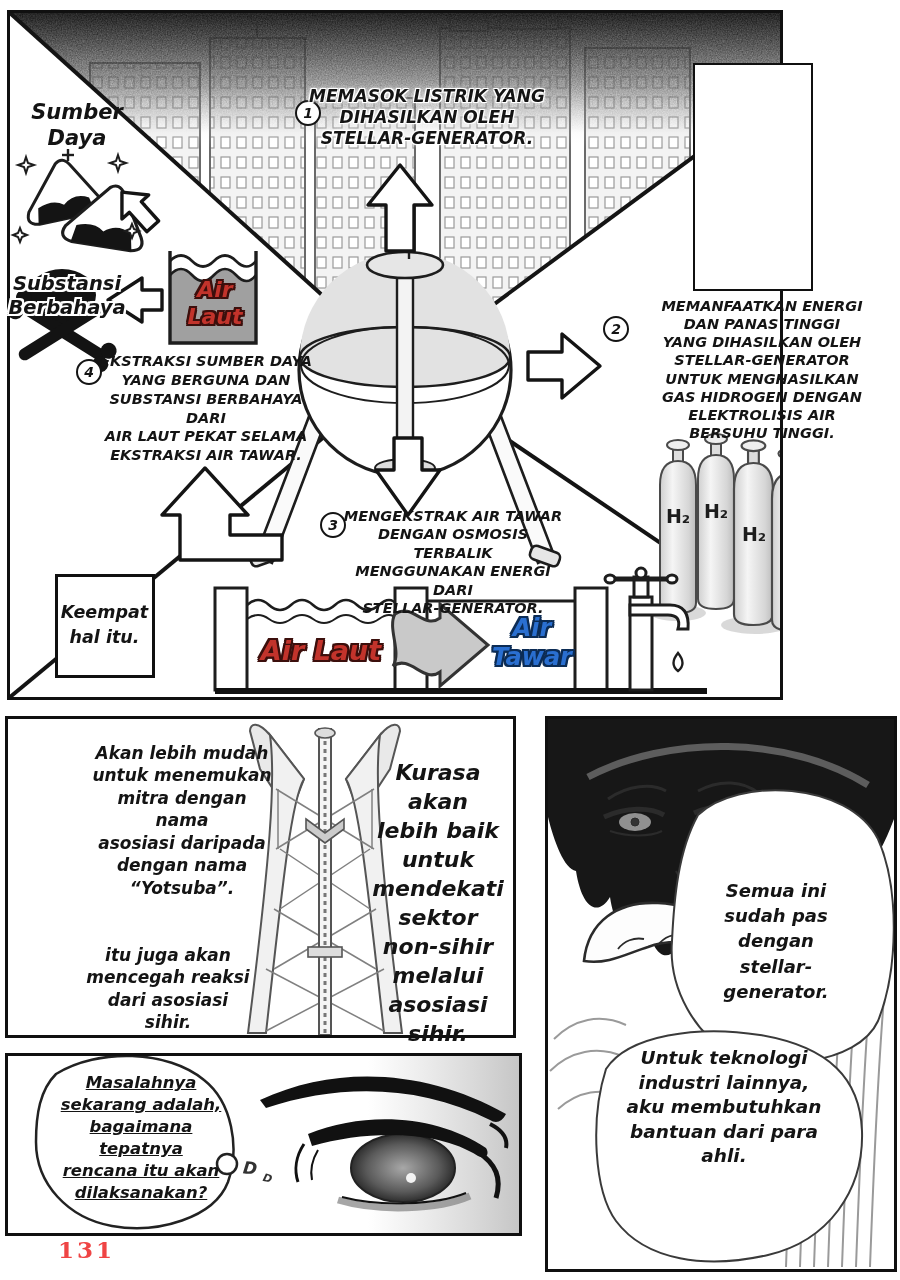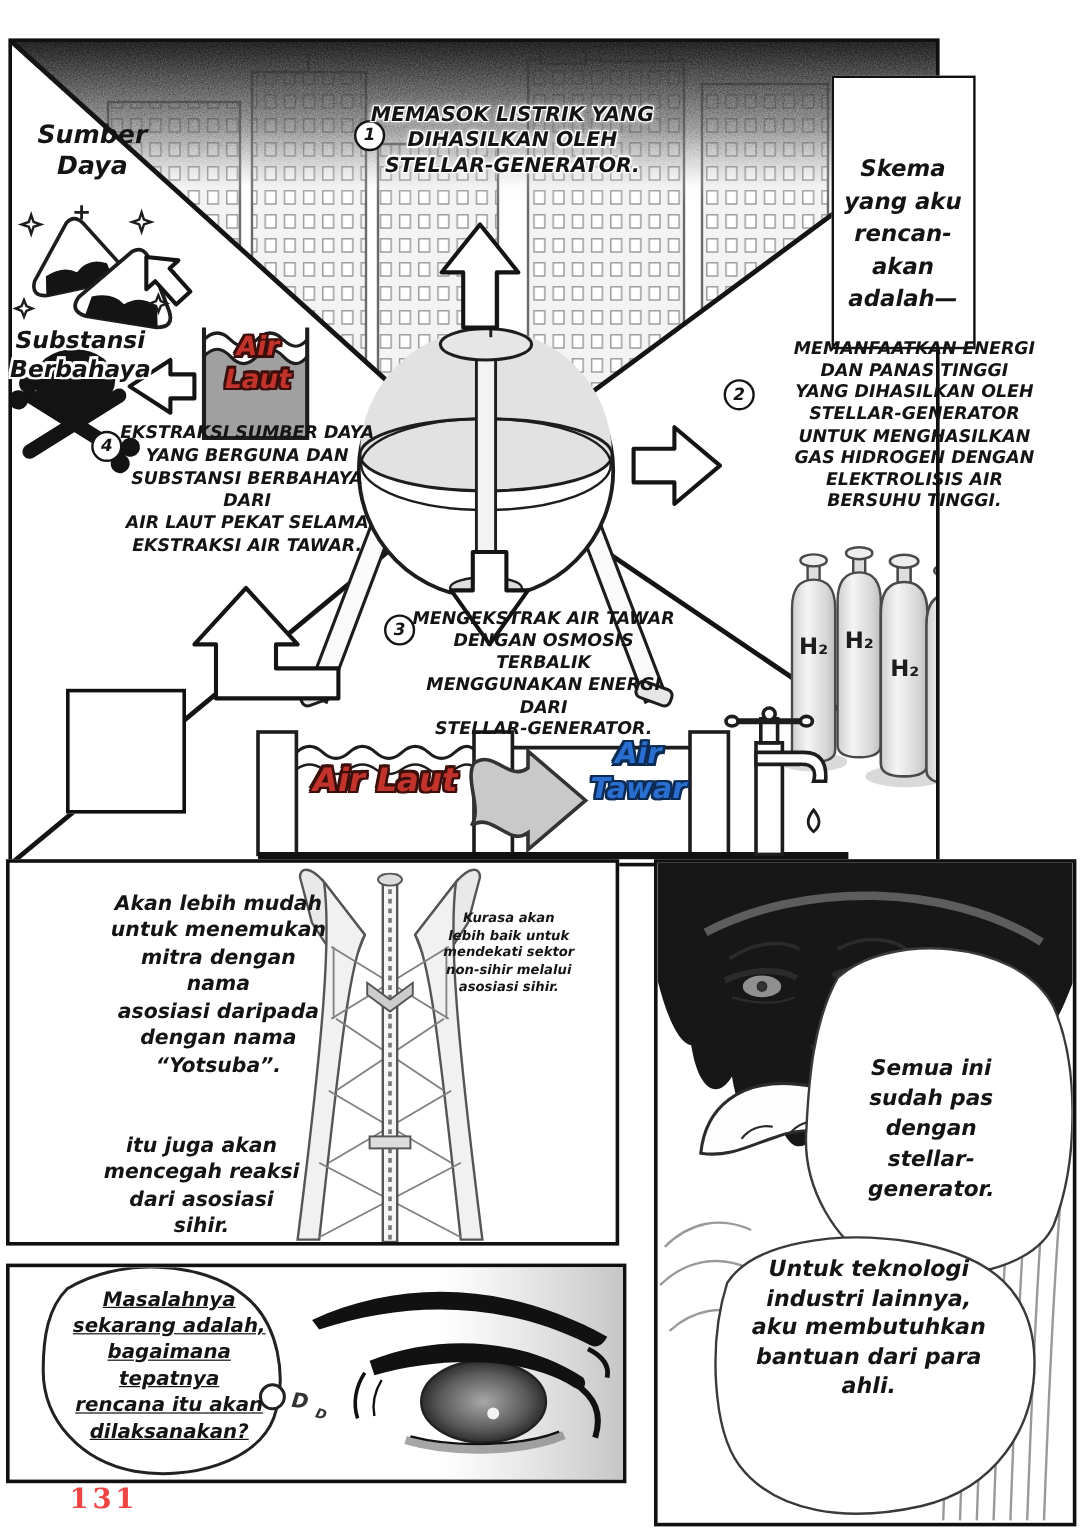--- a/index.html
+++ b/index.html
@@ -19,21 +19,21 @@
   svg{position:absolute;left:0;top:0;}
   .pagenum{position:absolute;font-family:"DejaVu Serif",serif;font-weight:bold;font-size:23px;
            letter-spacing:3px;color:#ef4444;}
   .sfx{position:absolute;font-family:"DejaVu Sans",sans-serif;font-weight:bold;font-style:italic;color:#333;}
 </style>
 </head>
 <body>
 
 <div id="page">
 
-  <div class="panel" style="left:7px;top:10px;width:776px;height:690px;margin-top:22px;">
+  <div class="panel" style="left:7px;top:10px;width:776px;height:690px;">
     <svg width="878" height="684" viewBox="0 0 878 684">
       <defs>
         <linearGradient id="skyg" x1="0" y1="0" x2="0" y2="1">
           <stop offset="0" stop-color="#3f3f3f"></stop>
             <stop offset="0.55" stop-color="#8a8a8a" stop-opacity="0.5"></stop>
           <stop offset="1" stop-color="#ffffff" stop-opacity="0"></stop>
         </linearGradient>
         <filter id="grain">
             <feTurbulence type="fractalNoise" baseFrequency="0.8" numOctaves="2" result="n"></feTurbulence>
           <feColorMatrix in="n" type="matrix" values="0 0 0 0 0  0 0 0 0 0  0 0 0 0 0  0 0 0 0.8 0" result="a"></feColorMatrix>
@@ -207,28 +207,23 @@
       </g>
     </svg>
   </div>
 
   <div class="cnum" style="left:295px;top:100px;">1</div>
   <div class="t halo" style="left:308px;top:86px;width:238px;font-size:17px;">MEMASOK LISTRIK YANG
 DIHASILKAN OLEH
 STELLAR-GENERATOR.</div>
 
   <div class="nbox" style="left:693px;top:63px;width:120px;height:228px;border-width:2.5px;"></div>
-  <div class="t" style="left:694px;top:128px;width:117px;font-size:19px;line-height:1.42;">Skema
-yang aku
-rencan-
-akan
-adalah—</div>
 
   <div class="cnum" style="left:603px;top:316px;">2</div>
-  <div class="t" style="left:628px;top:282px;width:268px;font-size:14.5px;line-height:1.25;">MEMANFAATKAN ENERGI
+  <div class="t" style="left:628px;top:297px;width:268px;font-size:14.5px;line-height:1.25;">MEMANFAATKAN ENERGI
 DAN PANAS TINGGI
 YANG DIHASILKAN OLEH
 STELLAR-GENERATOR
 UNTUK MENGHASILKAN
 GAS HIDROGEN DENGAN
 ELEKTROLISIS AIR
 BERSUHU TINGGI.</div>
 
   <div class="cnum" style="left:320px;top:512px;">3</div>
   <div class="t" style="left:340px;top:507px;width:226px;font-size:14.5px;line-height:1.27;">MENGEKSTRAK AIR TAWAR
@@ -244,20 +239,22 @@
 EKSTRAKSI AIR TAWAR.</div>
 
   <div class="t" style="left:14px;top:99px;width:126px;font-size:21px;">Sumber
 Daya</div>
   <div class="t whiteline" style="left:4px;top:272px;width:126px;font-size:19.5px;z-index:6;">Substansi
 Berbahaya</div>
   <div class="t redtxt" style="left:172px;top:276px;width:86px;font-size:22px;z-index:6;">Air
 Laut</div>
 
   <div class="nbox" style="left:55px;top:574px;width:100px;height:104px;"></div>
+  <div class="t" style="left:56px;top:600px;width:97px;font-size:17.5px;line-height:1.4;">Keempat
+hal itu.</div>
 
   <div class="t redtxt" style="left:250px;top:634px;width:142px;font-size:27px;z-index:6;">Air Laut</div>
   <div class="t bluetxt" style="left:487px;top:614px;width:90px;font-size:24px;line-height:1.2;z-index:6;">Air
 Tawar</div>
 
   <div class="panel" style="left:5px;top:716px;width:511px;height:322px;">
     <svg width="505" height="316" viewBox="0 0 505 316">
       <g stroke="#555555" stroke-width="2" fill="#e9e9e9">
         <path d="M262,16 C250,2 242,4 242,12 L252,50 L282,96 L296,60 Z"></path>
         <path d="M372,16 C384,2 392,4 392,12 L382,50 L352,96 L338,60 Z"></path>
@@ -282,21 +279,21 @@
       <rect x="300" y="228" width="34" height="10" fill="#dddddd" stroke="#555555" stroke-width="1.6"></rect>
       <ellipse cx="317" cy="14" rx="10" ry="5" fill="#dddddd" stroke="#555555" stroke-width="1.6"></ellipse>
     </svg>
   </div>
   <div class="t" style="left:92px;top:742px;width:180px;font-size:17px;line-height:1.32;">Akan lebih mudah
 untuk menemukan
 mitra dengan nama
 asosiasi daripada
 dengan nama
 “Yotsuba”.</div>
-  <div class="t" style="left:350px;top:758px;width:148px;font-size:11px;line-height:1.32;">Kurasa akan
+  <div class="t" style="left:364px;top:758px;width:148px;font-size:22px;line-height:1.32;">Kurasa akan
 lebih baik untuk
 mendekati sektor
 non-sihir melalui
 asosiasi sihir.</div>
   <div class="t" style="left:83px;top:944px;width:170px;font-size:17px;line-height:1.32;text-align:center;">itu juga akan
 mencegah reaksi
 dari asosiasi sihir.</div>
 
   <div class="panel" style="left:545px;top:716px;width:352px;height:556px;">
     <svg width="346" height="550" viewBox="0 0 346 550">

